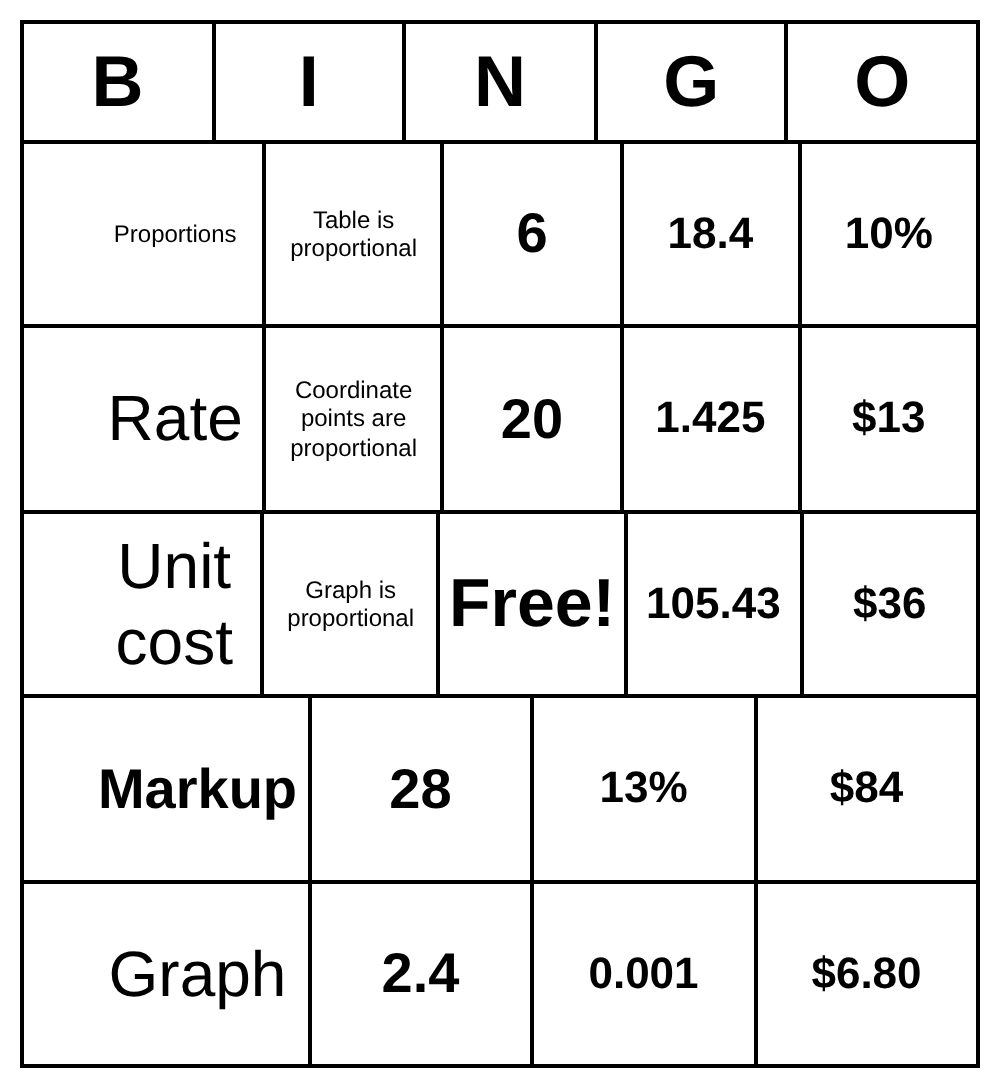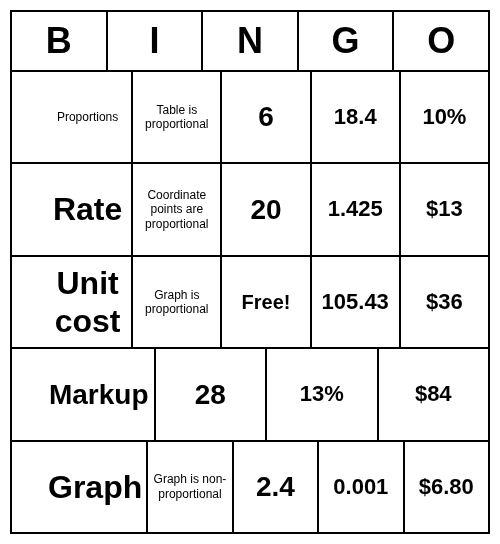--- a/index.html
+++ b/index.html
@@ -90,25 +90,25 @@
     }
 
     .cell-medium {
       font-size: 22px;
       font-weight: bold;
       text-align: center;
     }
 
     .cell-xlarge {
       font-size: 32px;
-      font-weight: bold;
+      font-weight: normal;
     }
 
     .cell-free {
-      font-size: 20px;
+      font-size: 34px;
       font-weight: bold;
     }
   </style>
 </head>
 <body>
 
 <div class="bingo-card">
   <div class="header-row">
   <div class="header-cell">B</div>
       <div class="header-cell">I</div>
@@ -139,19 +139,18 @@
         <div class="grid-cell cell-medium">$36</div>
       </div>
       <div class="grid-row">
         <div class="grid-cell cell-large">Markup</div>
         <div class="grid-cell cell-large">28</div>
         <div class="grid-cell cell-medium">13%</div>
         <div class="grid-cell cell-medium">$84</div>
       </div>
       <div class="grid-row">
         <div class="grid-cell cell-xlarge">Graph</div>
-        <div class="grid-cell cell-small">Graph is non-proportional</div>
         <div class="grid-cell cell-large">2.4</div>
         <div class="grid-cell cell-medium">0.001</div>
         <div class="grid-cell cell-medium">$6.80</div>
       </div>
     </div>
 </div>
 
 </body></html>

